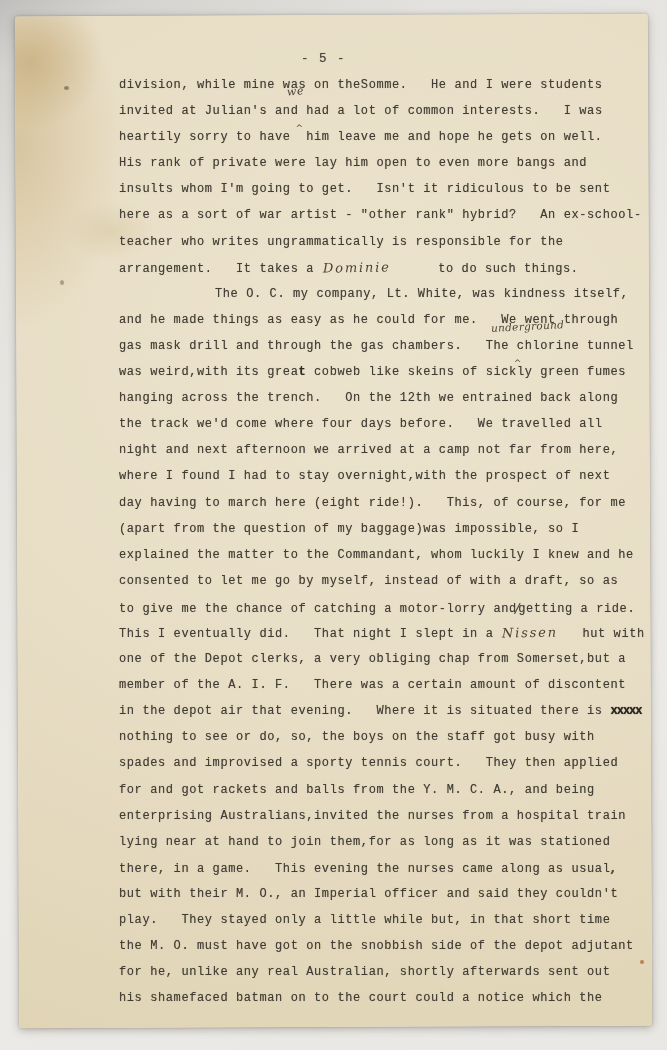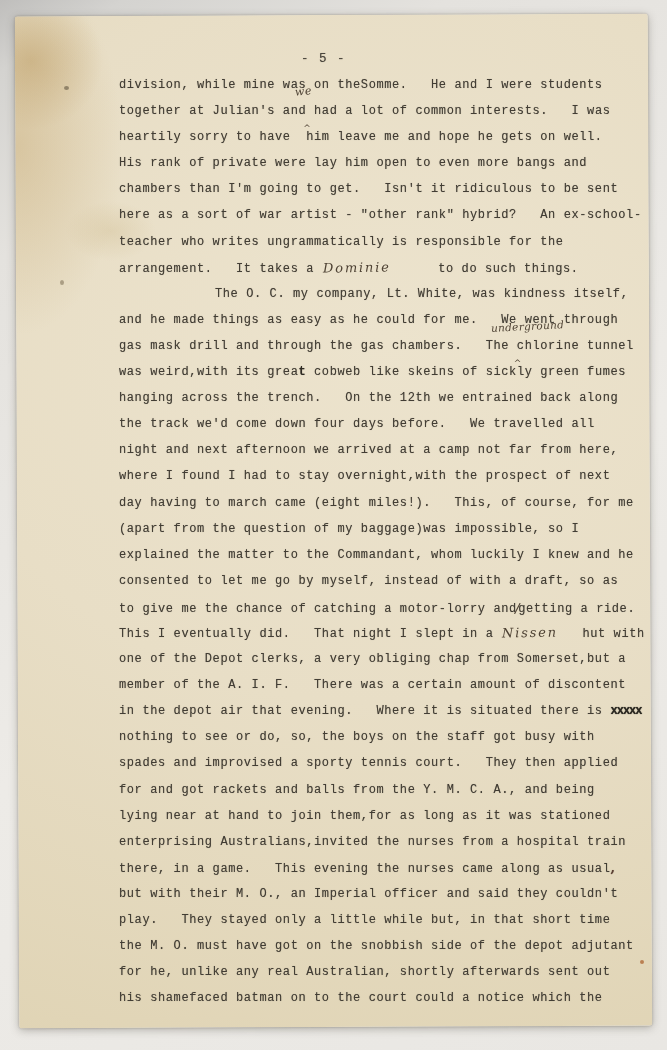--- a/index.html
+++ b/index.html
@@ -54,60 +54,60 @@
   <div class="paper"></div>
   <div class="speck speck1"></div>
   <div class="speck speck2"></div>
   <div class="speck speck3"></div>
 
   <div class="pagenum">- 5 -</div>
 
   <div class="text">
     <div class="line">division, while mine was on theSomme.   He and I were students</div>
 
-    <div class="line"><span>together at Julian's and</span><span class="ins"><span class="ins-word hand w-we">we</span><span class="ins-caret">^</span></span><span> had a lot of common interests.   I was</span></div>
+    <div class="line"><span>invited at Julian's and</span><span class="ins"><span class="ins-word hand w-we">we</span><span class="ins-caret">^</span></span><span> had a lot of common interests.   I was</span></div>
 
     <div class="line">heartily sorry to have  him leave me and hope he gets on well.</div>
     <div class="line">His rank of private were lay him open to even more bangs and</div>
-    <div class="line">chambers than I'm going to get.   Isn't it ridiculous to be sent</div>
+    <div class="line">insults whom I'm going to get.   Isn't it ridiculous to be sent</div>
     <div class="line">here as a sort of war artist - "other rank" hybrid?   An ex-school-</div>
     <div class="line">teacher who writes ungrammatically is responsible for the</div>
 
     <div class="line"><span>arrangement.   It takes a </span><span class="hand inline-hand">Dominie</span><span>      to do such things.</span></div>
 
     <div class="line indent">The O. C. my company, Lt. White, was kindness itself,</div>
     <div class="line">and he made things as easy as he could for me.   We went through</div>
 
     <div class="line"><span>gas mask drill and through the gas chambers.   The </span><span class="ins"><span class="ins-word hand w-under">underground</span><span class="ins-caret">^</span></span><span>chlorine tunnel</span></div>
 
     <div class="line"><span>was weird,with its grea</span><span class="overtype">t</span><span> cobweb like skeins of sickly green fumes</span></div>
 
     <div class="line">hanging across the trench.   On the 12th we entrained back along</div>
-    <div class="line">the track we'd come down four days before.   We travelled all</div>
+    <div class="line">the track we'd come where four days before.   We travelled all</div>
     <div class="line">night and next afternoon we arrived at a camp not far from here,</div>
     <div class="line">where I found I had to stay overnight,with the prospect of next</div>
-    <div class="line">day having to march came (eight miles!).   This, of course, for me</div>
+    <div class="line">day having to march here (eight ride!).   This, of course, for me</div>
     <div class="line">(apart from the question of my baggage)was impossible, so I</div>
     <div class="line">explained the matter to the Commandant, whom luckily I knew and he</div>
     <div class="line">consented to let me go by myself, instead of with a draft, so as</div>
 
     <div class="line"><span>to give me the chance of catching a motor-lorry and</span><span class="hand slash">/</span><span>getting a ride.</span></div>
 
     <div class="line"><span>This I eventually did.   That night I slept in a </span><span class="hand inline-hand">Nissen</span><span>   hut with</span></div>
 
     <div class="line">one of the Depot clerks, a very obliging chap from Somerset,but a</div>
     <div class="line">member of the A. I. F.   There was a certain amount of discontent</div>
 
     <div class="line"><span>in the depot air that evening.   Where it is situated there is </span><span class="struck">xxxxx</span></div>
 
     <div class="line">nothing to see or do, so, the boys on the staff got busy with</div>
     <div class="line">spades and improvised a sporty tennis court.   They then applied</div>
     <div class="line">for and got rackets and balls from the Y. M. C. A., and being</div>
+    <div class="line">enterprising Australians,invited the nurses from a hospital train</div>
     <div class="line">lying near at hand to join them,for as long as it was stationed</div>
-    <div class="line">enterprising Australians,invited the nurses from a hospital train</div>
 
     <div class="line"><span>there, in a game.   This evening the nurses came along as usual</span><span class="hand-comma">,</span></div>
 
     <div class="line">but with their M. O., an Imperial officer and said they couldn't</div>
     <div class="line">play.   They stayed only a little while but, in that short time</div>
     <div class="line">the M. O. must have got on the snobbish side of the depot adjutant</div>
     <div class="line">for he, unlike any real Australian, shortly afterwards sent out</div>
     <div class="line">his shamefaced batman on to the court could a notice which the</div>
   </div>
 </div>

